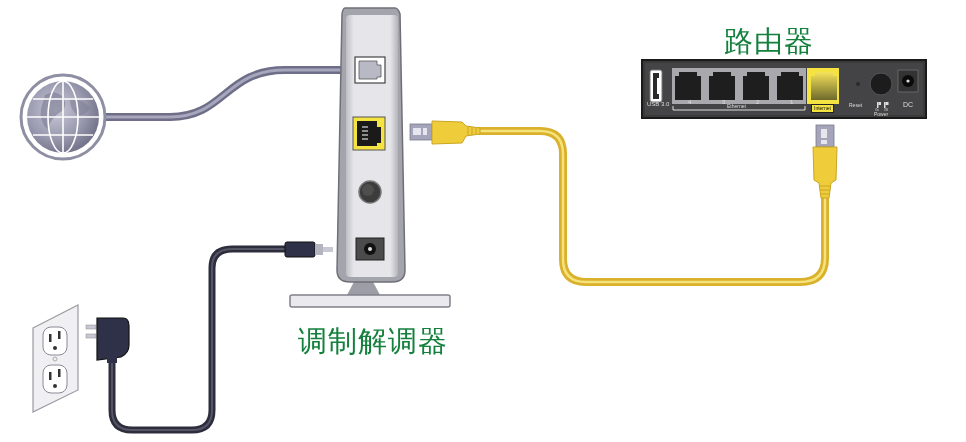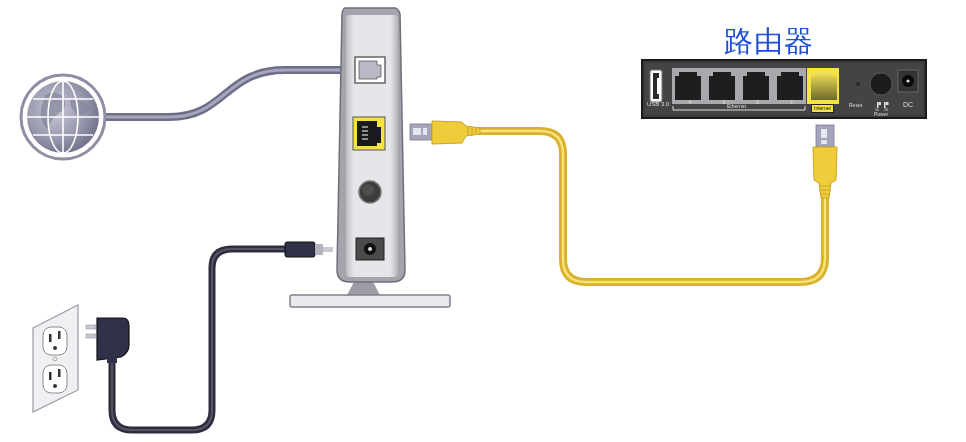--- a/index.html
+++ b/index.html
@@ -1,18 +1,18 @@
 <!DOCTYPE html>
 <html><head>
   <meta charset="utf-8">
   <style>
     html, body { margin:0; padding:0; background:#ffffff; }
     body { width:966px; height:442px; position:relative; overflow:hidden; font-family:"DejaVu Sans", sans-serif; }
     #stage { position:absolute; left:0; top:0; width:966px; height:442px; }
-    .label-cn { position:absolute; font-family:Liberation Mono, monospace; color:#1d4ed8; font-size:29px; letter-spacing:1px; white-space:nowrap; }
+    .label-cn { position:absolute; font-family:Liberation Mono, monospace; color:#15803d; font-size:29px; letter-spacing:1px; white-space:nowrap; }
     #router-title { left:724px; top:22px; }
     #modem-title { left:298px; top:322px; }
   </style>
 </head>
 <body>
 
 <div id="stage">
 <svg width="966" height="442" viewBox="0 0 966 442" xmlns="http://www.w3.org/2000/svg">
   <defs>
     <radialGradient id="globeGrad" cx="40%" cy="40%" r="65%">
@@ -204,13 +204,14 @@
 <div style="position:absolute;left:727px;top:103px;font-family:'Liberation Sans',sans-serif;font-size:5px;color:#ddd;">Ethernet</div>
 <div style="position:absolute;left:811px;top:104px;padding:0 2px;background:#f4e340;border:1px solid #222;font-family:'Liberation Sans',sans-serif;font-size:5px;color:#111;line-height:7px;">Internet</div>
 <div style="position:absolute;left:849px;top:102px;font-family:'Liberation Sans',sans-serif;font-size:5px;color:#ddd;">Reset</div>
 <div style="position:absolute;left:875px;top:108px;font-family:'Liberation Sans',sans-serif;font-size:3px;color:#ddd;">On</div>
 <div style="position:absolute;left:884px;top:108px;font-family:'Liberation Sans',sans-serif;font-size:3px;color:#ddd;">Off</div>
 <div style="position:absolute;left:874px;top:111px;font-family:'Liberation Sans',sans-serif;font-size:5px;color:#ddd;">Power</div>
 <div style="position:absolute;left:903px;top:101px;font-family:'Liberation Sans',sans-serif;font-size:7px;color:#ddd;">DC</div>
 
 
 <div id="router-title" class="label-cn">路由器</div>
+<div id="modem-title" class="label-cn">调制解调器</div>
 </div>
 
 </body></html>

